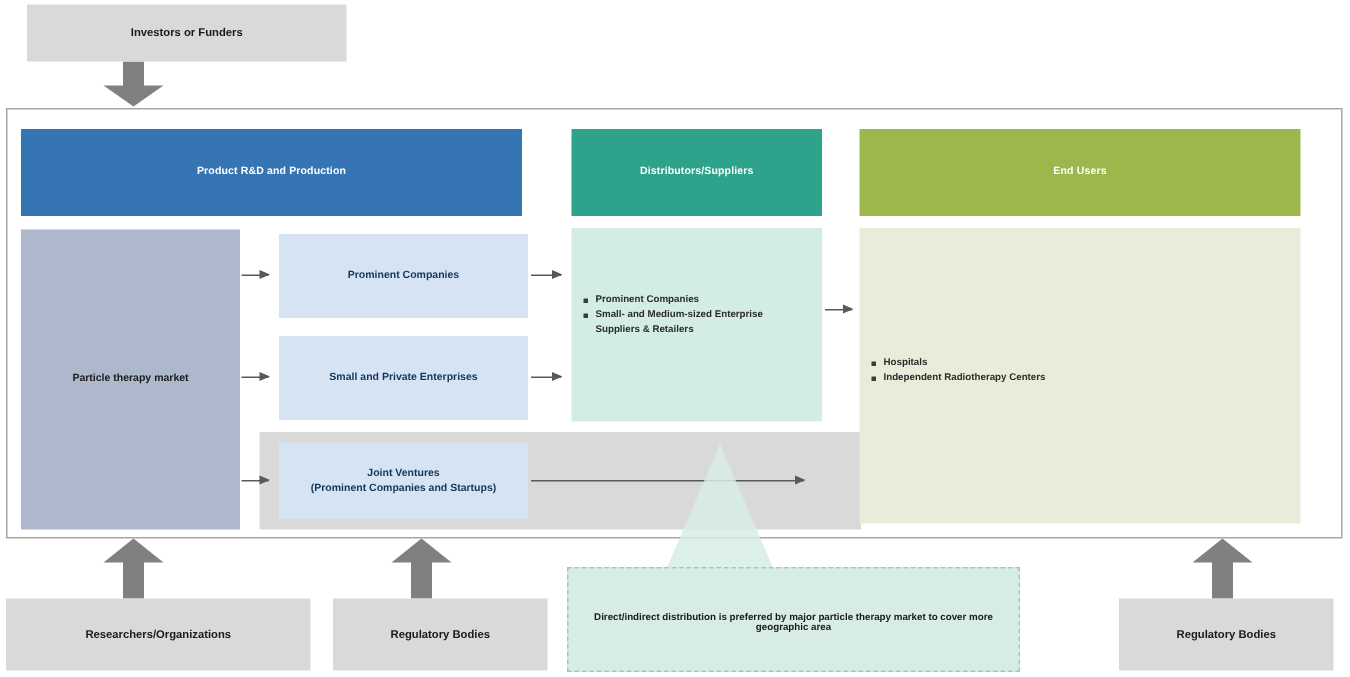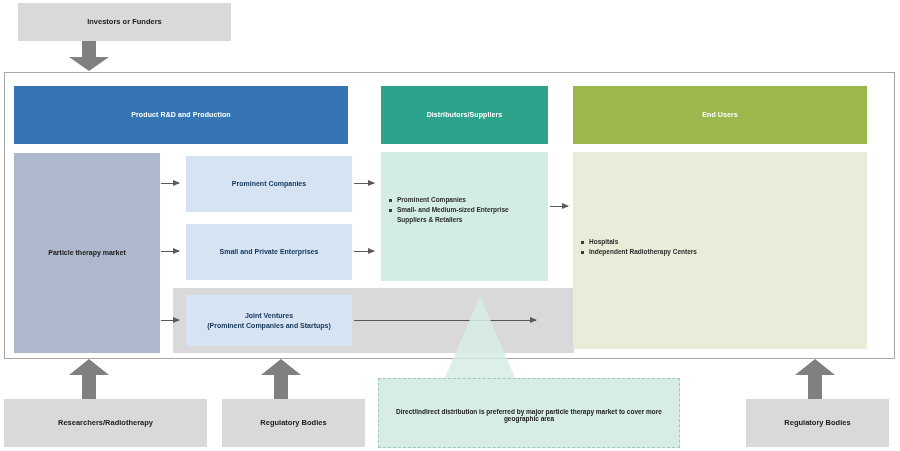--- a/index.html
+++ b/index.html
@@ -256,21 +256,21 @@
     </svg>
   </div>
 
   <div class="block-arrow" style="left:794px; top:359px;">
     <svg width="42" height="41" viewBox="0 0 42 41">
       <polygon points="21,0 41,16 28,16 28,40 14,40 14,16 1,16" fill="#808080"></polygon>
     </svg>
   </div>
 
   <div class="box actor" style="left:4px; top:399px; width:203px; height:48px;">
-    <span>Researchers/Radiotherapy</span>
+    <span>Researchers/Organizations</span>
   </div>
 
   <div class="box actor" style="left:222px; top:399px; width:143px; height:48px;">
     <span>Regulatory Bodies</span>
   </div>
 
   <div class="box actor" style="left:746px; top:399px; width:143px; height:48px;">
     <span>Regulatory Bodies</span>
   </div>
 

